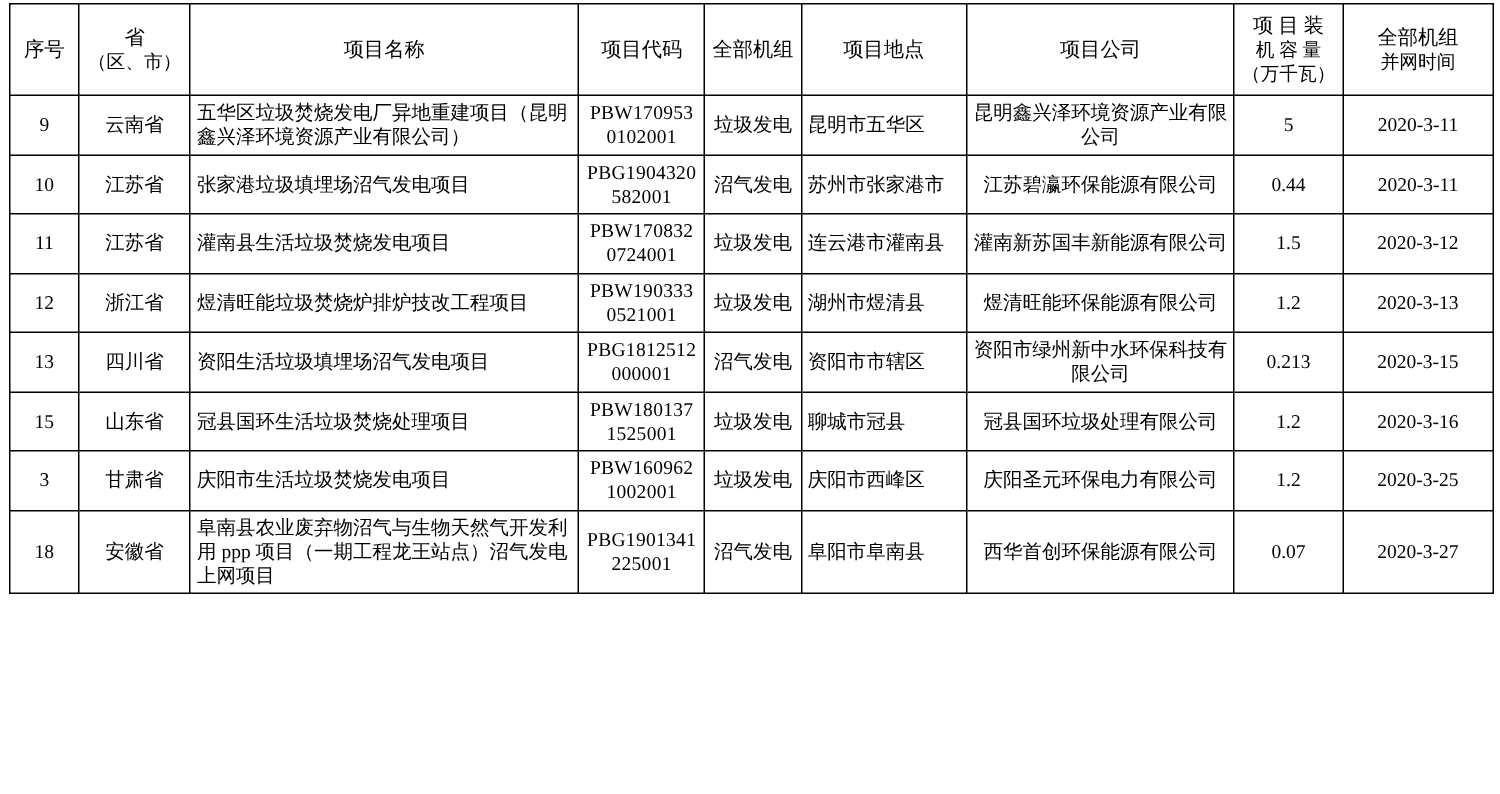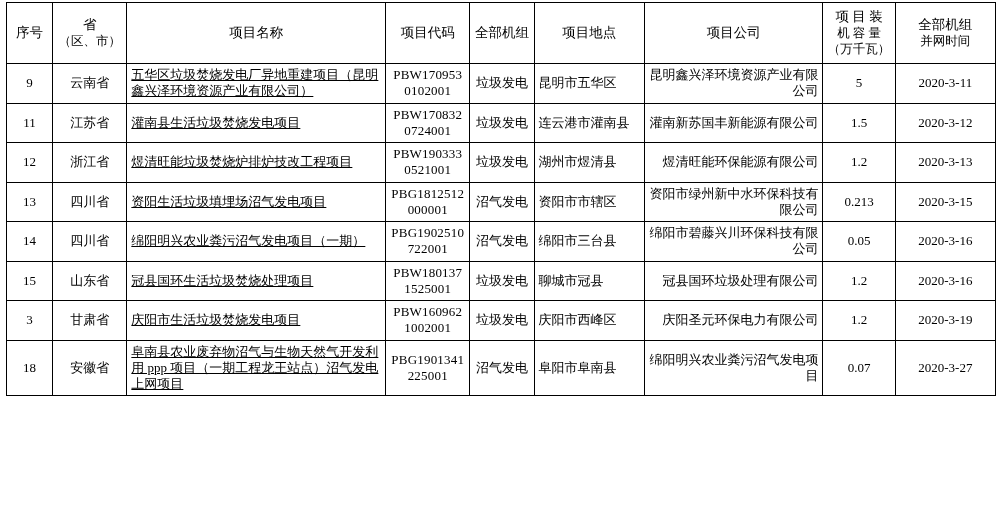--- a/index.html
+++ b/index.html
@@ -51,22 +51,22 @@
   col.c-company { width: 178px; }
   col.c-cap     { width: 72px; }
   col.c-date    { width: 100px; }
 
   .ctr   { text-align: center; }
   .code-cell {
     text-align: center;
     letter-spacing: 0.2px;
     font-size: 12.5px;
   }
-  .name-cell { text-align: left; padding-left: 6px; padding-right: 6px; text-decoration: underline; }
-  .company-cell { text-align: right; padding-left: 6px; padding-right: 6px; font-family: Liberation Serif, serif; }
+  .name-cell { text-align: left; padding-left: 6px; padding-right: 6px; }
+  .company-cell { text-align: center; padding-left: 6px; padding-right: 6px; font-family: Liberation Serif, serif; }
   .place-cell { text-align: left; }
   .type-cell { text-align: center; }
   .hdr-two-line { line-height: 1.2; }
   .sub { display: block; font-size: 12.5px; }
 </style>
 </head>
 <body>
 
 <div class="table-wrap">
   <table class="project-table">
@@ -122,20 +122,31 @@
         <td class="ctr">云南省</td>
         <td class="name-cell">五华区垃圾焚烧发电厂异地重建项目（昆明鑫兴泽环境资源产业有限公司）</td>
         <td class="code-cell">PBW1709530102001</td>
         <td class="type-cell">垃圾发电</td>
         <td class="place-cell">昆明市五华区</td>
         <td class="company-cell">昆明鑫兴泽环境资源产业有限公司</td>
         <td class="ctr">5</td>
         <td class="ctr">2020-3-11</td>
       </tr>
       <tr>
+        <td class="ctr">10</td>
+        <td class="ctr">江苏省</td>
+        <td class="name-cell">张家港垃圾填埋场沼气发电项目</td>
+        <td class="code-cell">PBG1904320582001</td>
+        <td class="type-cell">沼气发电</td>
+        <td class="place-cell">苏州市张家港市</td>
+        <td class="company-cell">江苏碧瀛环保能源有限公司</td>
+        <td class="ctr">0.44</td>
+        <td class="ctr">2020-3-11</td>
+      </tr>
+      <tr>
         <td class="ctr">11</td>
         <td class="ctr">江苏省</td>
         <td class="name-cell">灌南县生活垃圾焚烧发电项目</td>
         <td class="code-cell">PBW1708320724001</td>
         <td class="type-cell">垃圾发电</td>
         <td class="place-cell">连云港市灌南县</td>
         <td class="company-cell">灌南新苏国丰新能源有限公司</td>
         <td class="ctr">1.5</td>
         <td class="ctr">2020-3-12</td>
       </tr>
@@ -155,58 +166,47 @@
         <td class="ctr">四川省</td>
         <td class="name-cell">资阳生活垃圾填埋场沼气发电项目</td>
         <td class="code-cell">PBG1812512000001</td>
         <td class="type-cell">沼气发电</td>
         <td class="place-cell">资阳市市辖区</td>
         <td class="company-cell">资阳市绿州新中水环保科技有限公司</td>
         <td class="ctr">0.213</td>
         <td class="ctr">2020-3-15</td>
       </tr>
       <tr>
-        <td class="ctr">14</td>
-        <td class="ctr">四川省</td>
-        <td class="name-cell">绵阳明兴农业粪污沼气发电项目（一期）</td>
-        <td class="code-cell">PBG1902510722001</td>
-        <td class="type-cell">沼气发电</td>
-        <td class="place-cell">绵阳市三台县</td>
-        <td class="company-cell">绵阳市碧藤兴川环保科技有限公司</td>
-        <td class="ctr">0.05</td>
-        <td class="ctr">2020-3-16</td>
-      </tr>
-      <tr>
         <td class="ctr">15</td>
         <td class="ctr">山东省</td>
         <td class="name-cell">冠县国环生活垃圾焚烧处理项目</td>
         <td class="code-cell">PBW1801371525001</td>
         <td class="type-cell">垃圾发电</td>
         <td class="place-cell">聊城市冠县</td>
         <td class="company-cell">冠县国环垃圾处理有限公司</td>
         <td class="ctr">1.2</td>
         <td class="ctr">2020-3-16</td>
       </tr>
       <tr>
         <td class="ctr">3</td>
         <td class="ctr">甘肃省</td>
         <td class="name-cell">庆阳市生活垃圾焚烧发电项目</td>
         <td class="code-cell">PBW1609621002001</td>
         <td class="type-cell">垃圾发电</td>
         <td class="place-cell">庆阳市西峰区</td>
         <td class="company-cell">庆阳圣元环保电力有限公司</td>
         <td class="ctr">1.2</td>
-        <td class="ctr">2020-3-19</td>
+        <td class="ctr">2020-3-25</td>
       </tr>
       <tr>
         <td class="ctr">18</td>
         <td class="ctr">安徽省</td>
         <td class="name-cell">阜南县农业废弃物沼气与生物天然气开发利用 ppp 项目（一期工程龙王站点）沼气发电上网项目</td>
         <td class="code-cell">PBG1901341225001</td>
         <td class="type-cell">沼气发电</td>
         <td class="place-cell">阜阳市阜南县</td>
-        <td class="company-cell">绵阳明兴农业粪污沼气发电项目</td>
+        <td class="company-cell">西华首创环保能源有限公司</td>
         <td class="ctr">0.07</td>
         <td class="ctr">2020-3-27</td>
       </tr>
     </tbody>
   </table>
 </div>
 
 </body></html>

